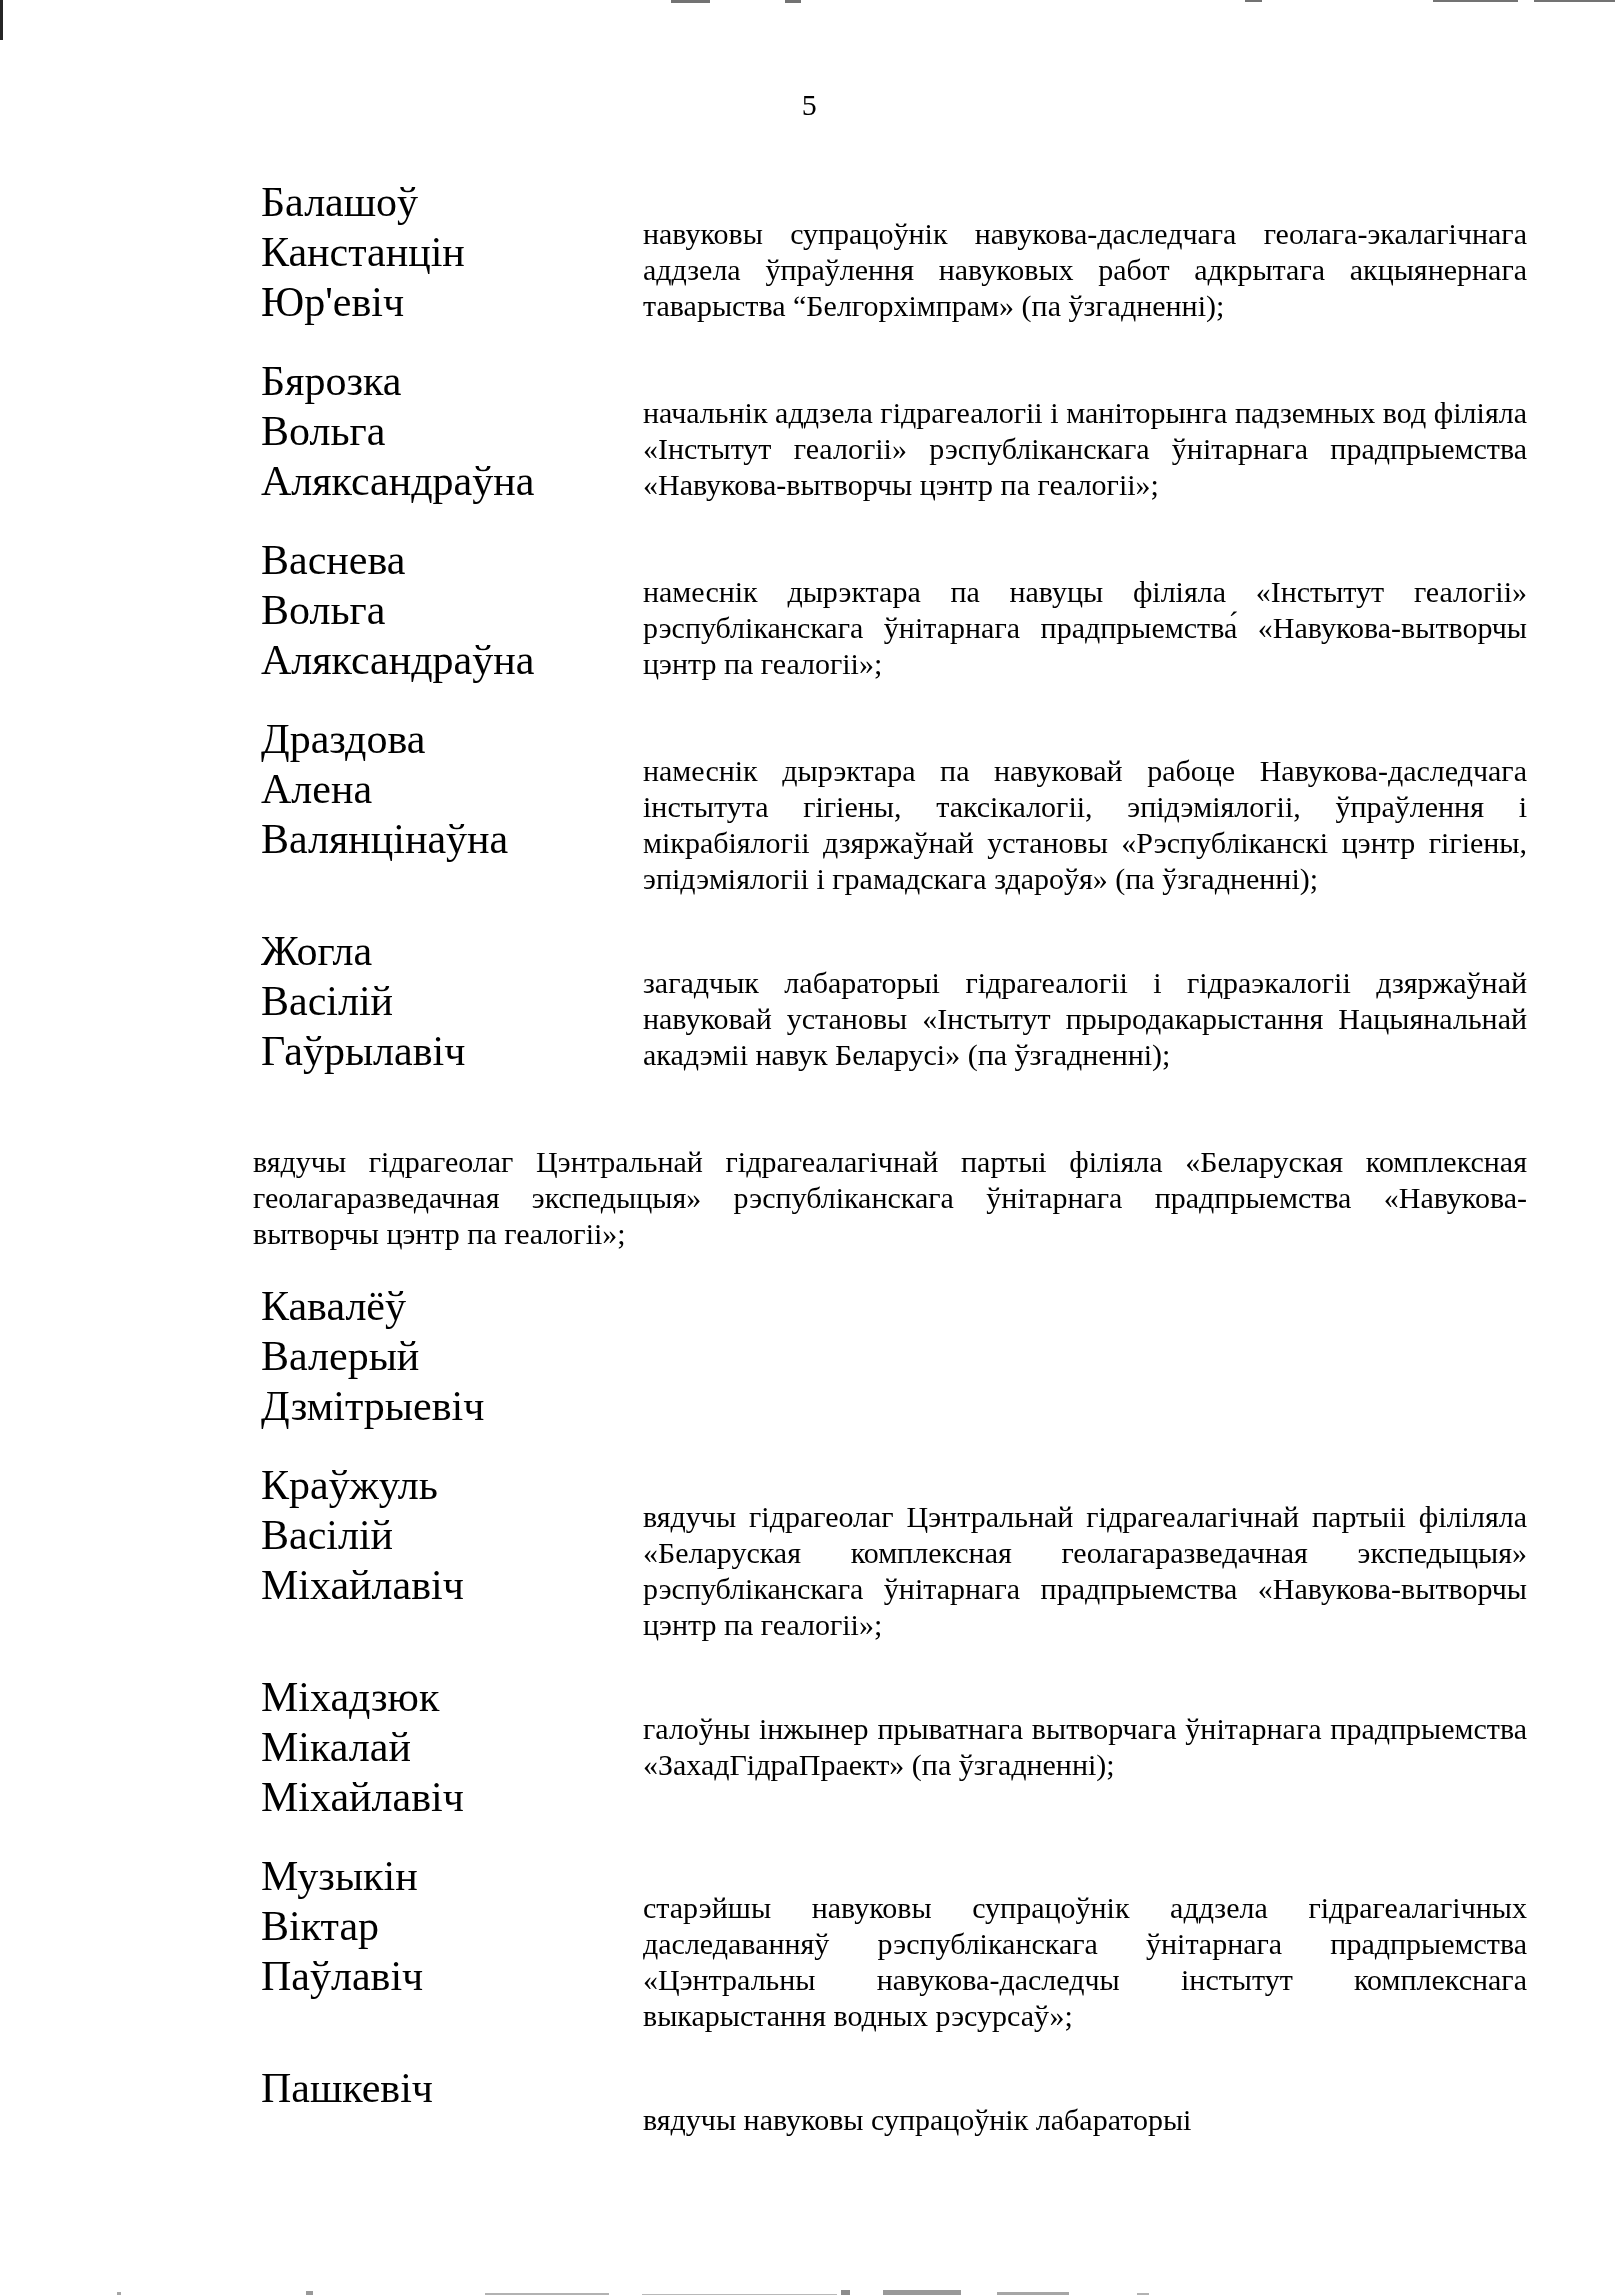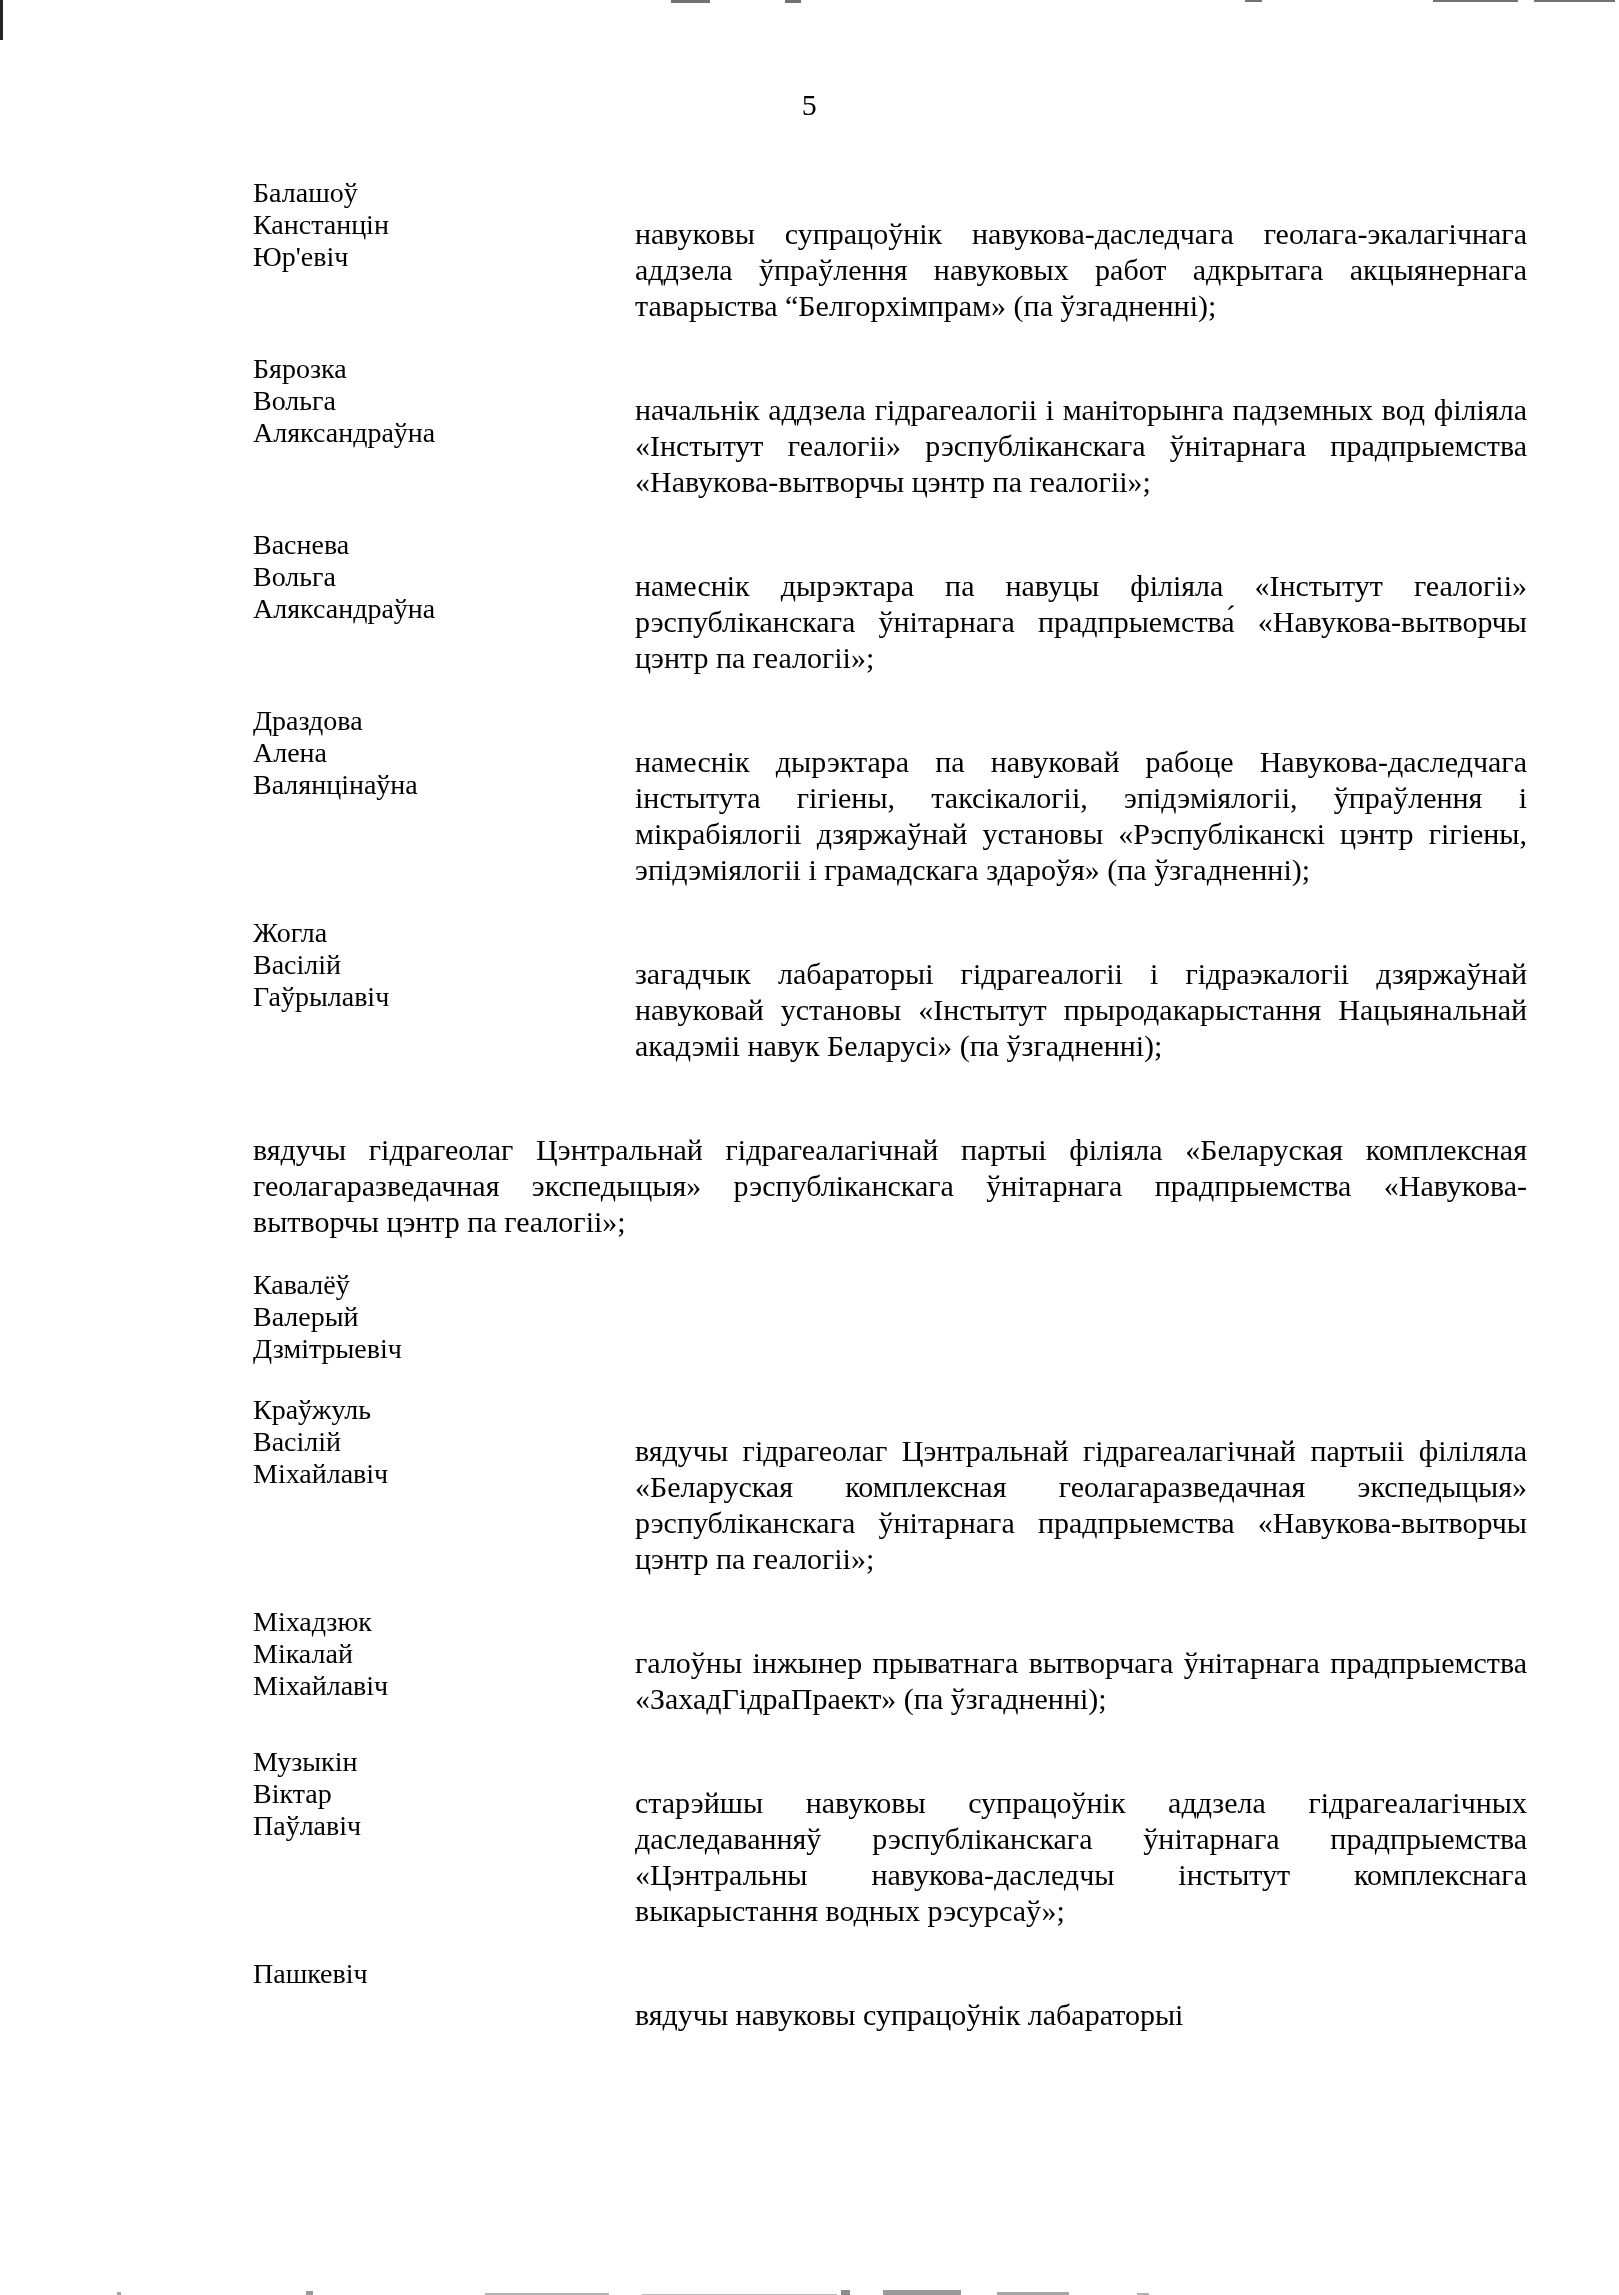--- a/index.html
+++ b/index.html
@@ -63,23 +63,24 @@
   .entry {
     display: flex;
     align-items: flex-start;
     margin-bottom: 29px;
   }
   .entry:last-child { margin-bottom: 0; }
 
   .entry-name {
     flex: 0 0 382px;
     width: 382px;
-    font-size: 28px;
-    line-height: 32px;
+    font-size: 42px;
+    line-height: 50px;
     white-space: pre-line;
+    margin-left: 8px;
   }
 
   .entry-position {
     flex: 1 1 auto;
     font-size: 30px;
     line-height: 36px;
     text-align: justify;
     text-align-last: left;
     text-justify: inter-word;
     hyphens: none;

